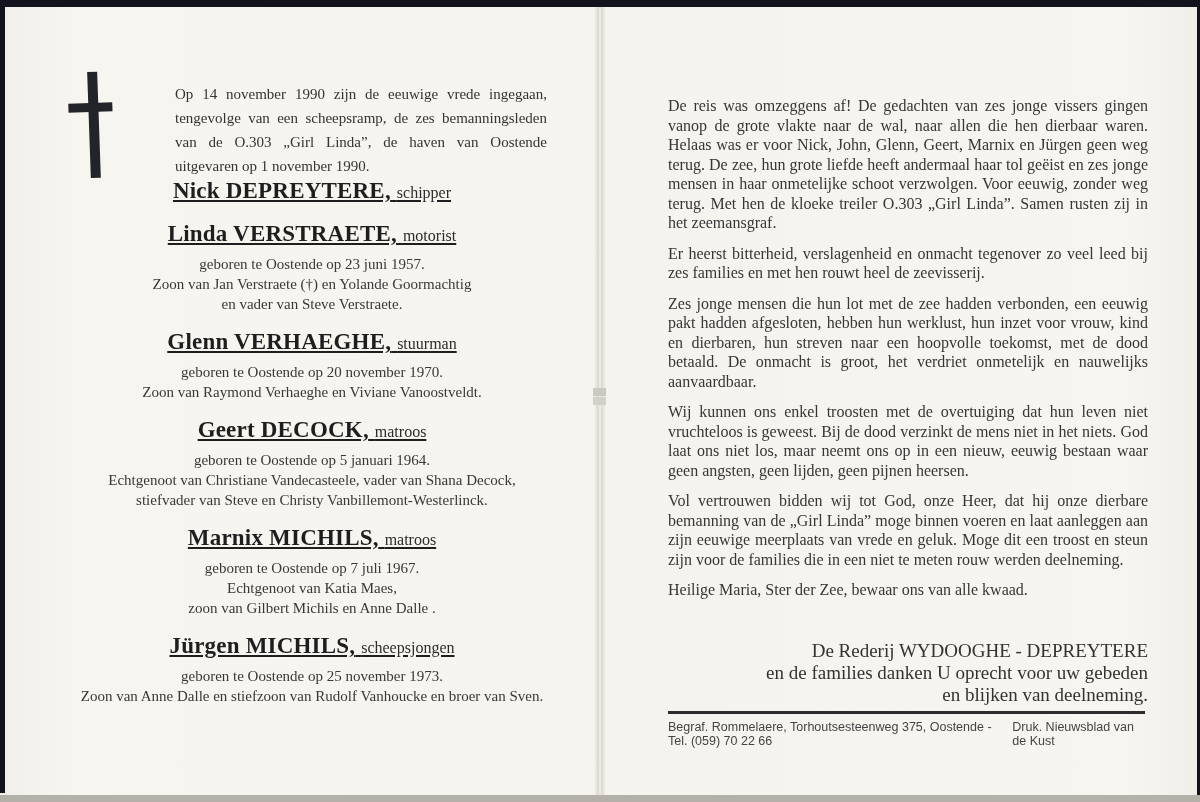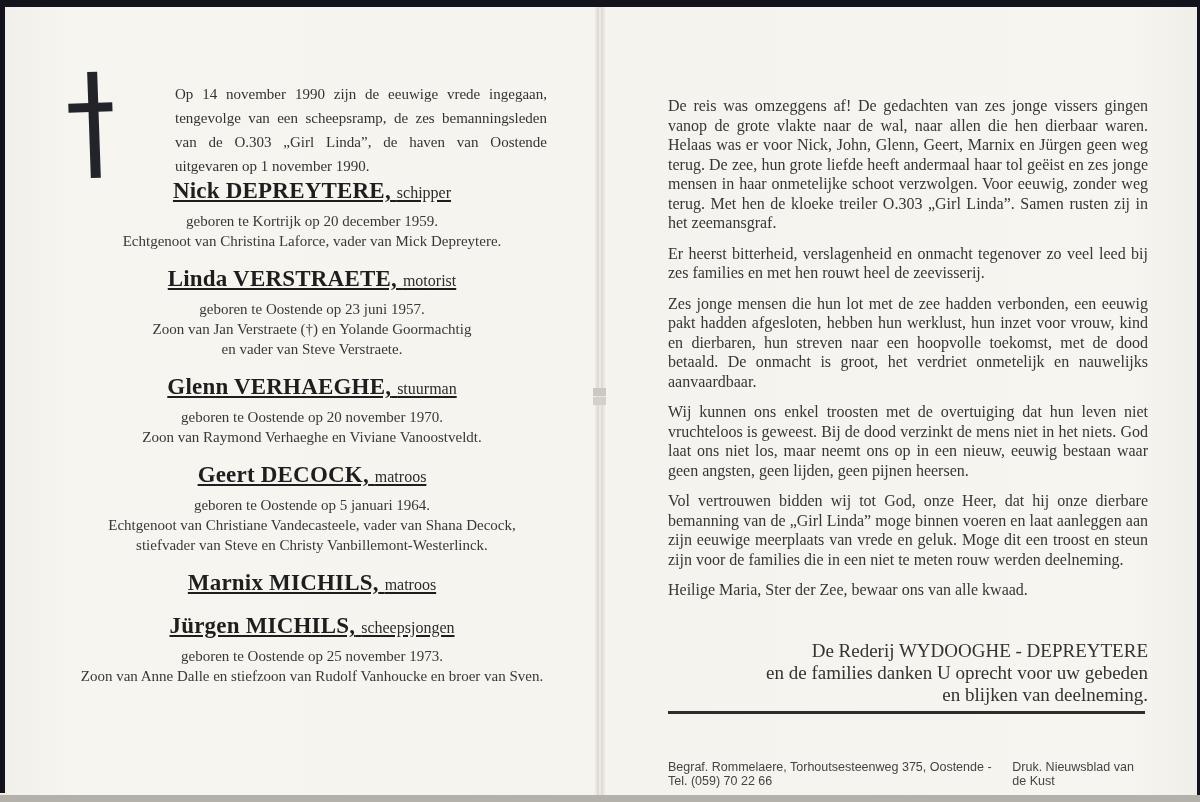--- a/index.html
+++ b/index.html
@@ -35,21 +35,21 @@
   .crew .details{margin:0;font-size:15px;line-height:20px;white-space:pre-line;color:#383838;}
 
   
   .page-right{position:absolute;left:668px;top:4px;width:480px;height:802px;padding-top:92px;box-sizing:border-box;}
   .para{margin:0 0 11px 0;font-size:16px;line-height:19.5px;text-align:justify;hyphens:none;color:#363636;}
   .prayer{text-align:left;}
   .thanks{position:absolute;right:0;top:636px;margin:0;width:480px;
     font-size:19px;line-height:22px;text-align:right;white-space:pre-line;color:#333;}
   .footer-rule{position:absolute;left:0;top:707px;width:477px;height:3px;background:var(--rule,#2d2d2d);border:none;margin:0;}
   .footer{position:absolute;left:0;top:716px;width:478px;display:flex;justify-content:space-between;
-    font-family:"Liberation Sans",sans-serif;font-size:12.5px;color:var(--footer-ink,#444);margin-top:40px;}
+    font-family:"Liberation Sans",sans-serif;font-size:12.5px;color:var(--footer-ink,#444);}
 </style>
 </head>
 <body>
 
 <div class="scan">
   <div class="edge-top"></div>
   <div class="edge-left"></div>
   <div class="edge-right"></div>
   <div class="strip-bottom"></div>
   <div class="fold"></div>
@@ -58,22 +58,20 @@
 
   <div class="page-left">
     <div class="cross">
       <div class="vbar"></div>
       <div class="hbar"></div>
     </div>
     <p class="intro">Op 14 november 1990 zijn de eeuwige vrede ingegaan, tengevolge van een scheepsramp, de zes bemanningsleden van de O.303 „Girl Linda”, de haven van Oostende uitgevaren op 1 november 1990.</p>
 
     <section class="crew">
       <h2><span>Nick DEPREYTERE,</span> <span class="role">schipper</span></h2>
-      <p class="details">geboren te Kortrijk op 20 december 1959.
-Echtgenoot van Christina Laforce, vader van Mick Depreytere.</p>
     </section>
 
     <section class="crew">
       <h2><span>Linda VERSTRAETE,</span> <span class="role">motorist</span></h2>
       <p class="details">geboren te Oostende op 23 juni 1957.
 Zoon van Jan Verstraete (†) en Yolande Goormachtig
 en vader van Steve Verstraete.</p>
     </section>
 
     <section class="crew">
@@ -84,20 +82,23 @@
 
     <section class="crew">
       <h2><span>Geert DECOCK,</span> <span class="role">matroos</span></h2>
       <p class="details">geboren te Oostende op 5 januari 1964.
 Echtgenoot van Christiane Vandecasteele, vader van Shana Decock,
 stiefvader van Steve en Christy Vanbillemont-Westerlinck.</p>
     </section>
 
     <section class="crew">
       <h2><span>Marnix MICHILS,</span> <span class="role">matroos</span></h2>
+      <p class="details">geboren te Oostende op 7 juli 1967.
+Echtgenoot van Katia Maes,
+zoon van Gilbert Michils en Anne Dalle .</p>
     </section>
 
     <section class="crew">
       <h2><span>Jürgen MICHILS,</span> <span class="role">scheepsjongen</span></h2>
       <p class="details">geboren te Oostende op 25 november 1973.
 Zoon van Anne Dalle en stiefzoon van Rudolf Vanhoucke en broer van Sven.</p>
     </section>
   </div>
 
   <div class="page-right">

